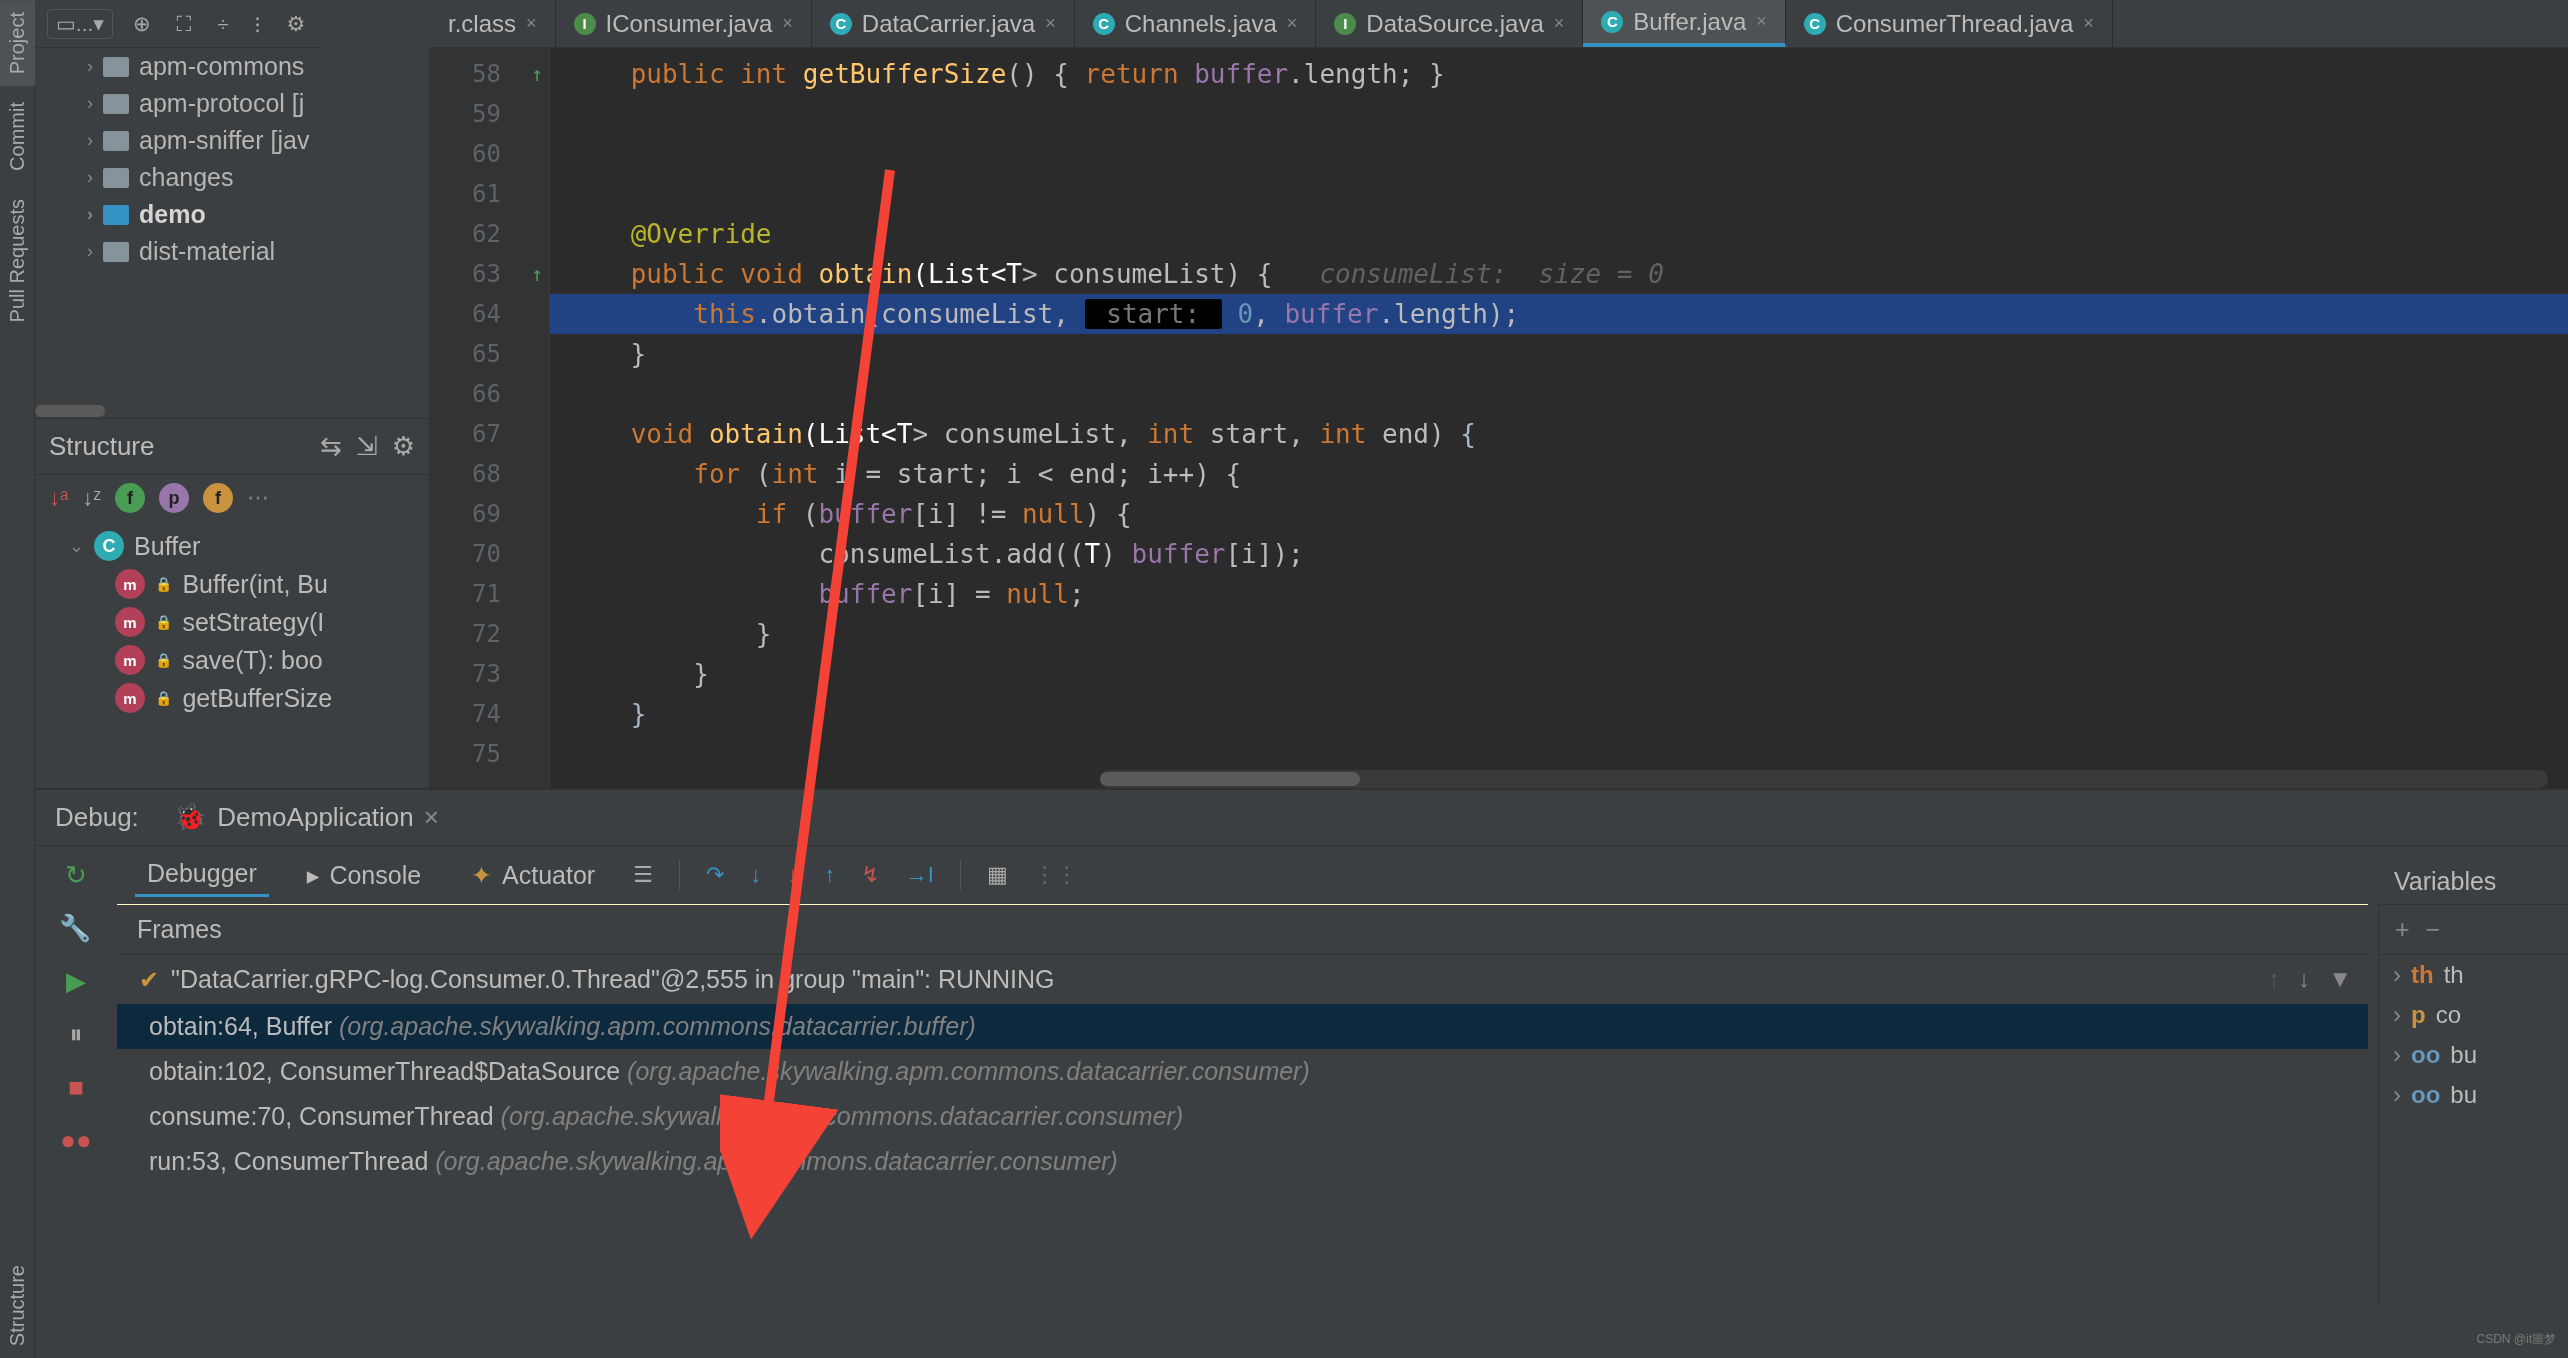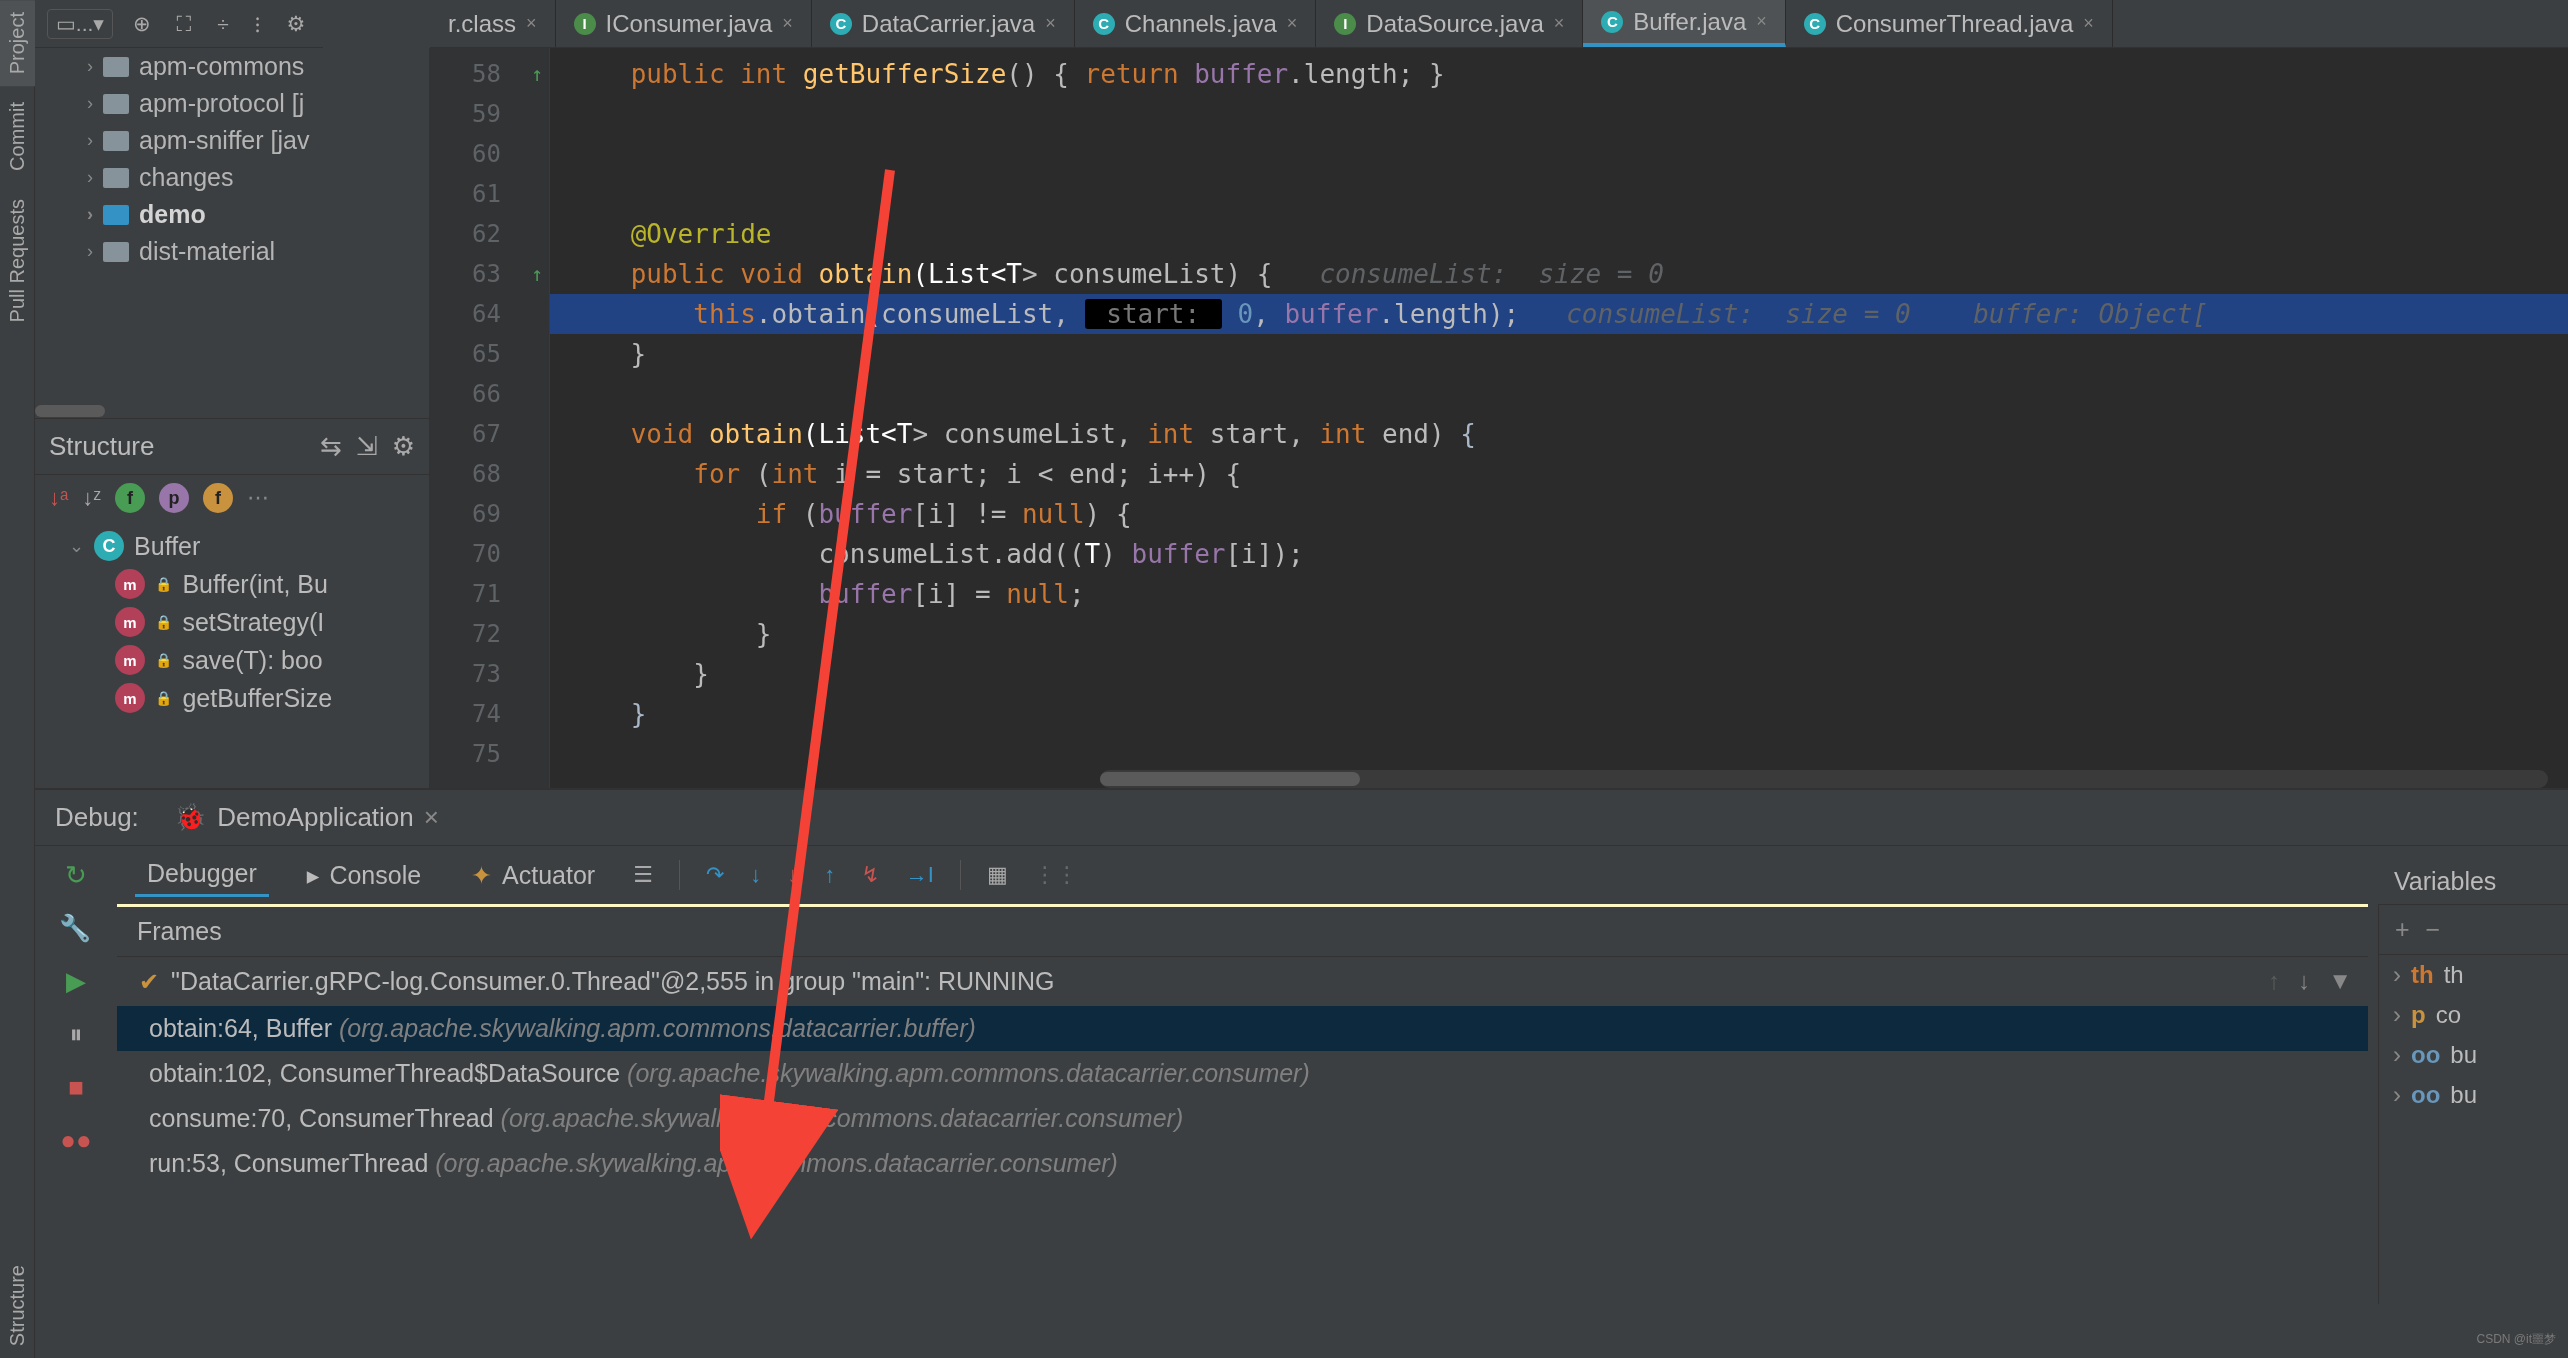--- a/index.html
+++ b/index.html
@@ -261,21 +261,21 @@
 .side-ic { font-size: 26px; cursor:pointer; }
 .side-ic.green { color: #499c54; }
 .side-ic.gray { color: #a9a9a9; }
 .side-ic.red { color: #c75450; }
 
 .frames-panel {
   position: absolute;
   left: 82px;
   top: 114px;
   right: 200px;
-  border-top: 3px solid #fef9c3;
+  border-top: 1px solid #fef9c3;
 }
 .frames-header {
   height: 50px; display:flex; align-items:center; padding: 0 20px; font-size: 25px;
   border-bottom: 1px solid #323232;
 }
 .thread-row {
   display:flex; align-items:center; gap:12px; padding: 10px 22px; font-size:25px;
 }
 .check { color: #c9923e; font-size: 24px; }
 .frame-row {
@@ -491,21 +491,21 @@
       <div class="gline">74</div>
       <div class="gline">75</div>
     </div>
   <div class="code-area" id="code-area">
     <div class="cline"><span>    </span><span class="kw">public </span><span class="kw">int </span><span class="mtd">getBufferSize</span><span>() { </span><span class="kw">return </span><span class="fld">buffer</span><span>.length; }</span></div>
       <div class="cline">&nbsp;</div>
       <div class="cline">&nbsp;</div>
       <div class="cline">&nbsp;</div>
       <div class="cline"><span>    </span><span class="ann">@Override</span></div>
       <div class="cline"><span>    </span><span class="kw">public </span><span class="kw">void </span><span class="mtd">obtain</span><span class="typ">(List&lt;</span><span class="typ">T</span><span>&gt; consumeList) {   </span><span class="hint">consumeList:  size = 0</span></div>
-      <div class="cline hl"><span>        </span><span class="kw">this</span><span>.obtain(consumeList, </span><span class="hlp"> start: </span><span class="num"> 0</span><span>, </span><span class="fld">buffer</span><span>.length);   </span><span class="hint">consumeList:  size = 0    buffer: Object[</span></div>
+      <div class="cline hl"><span>        </span><span class="kw">this</span><span>.obtain(consumeList, </span><span class="hlp"> start: </span><span class="num"> 0</span><span>, </span><span class="fld">buffer</span><span>.length);   </span></div>
       <div class="cline"><span>    }</span></div>
       <div class="cline">&nbsp;</div>
       <div class="cline"><span>    </span><span class="kw">void </span><span class="mtd">obtain</span><span class="typ">(List&lt;</span><span class="typ">T</span><span>&gt; consumeList, </span><span class="kw">int </span><span>start</span><span>, </span><span class="kw">int </span><span>end</span><span>) </span><span class="opn">{</span></div>
       <div class="cline"><span>        </span><span class="kw">for </span><span>(</span><span class="kw">int </span><span>i = start; i &lt; end; i++) {</span></div>
       <div class="cline"><span>            </span><span class="kw">if </span><span>(</span><span class="fld">buffer</span><span>[i] != </span><span class="kw">null</span><span>) {</span></div>
       <div class="cline"><span>                consumeList.add((</span><span class="typ">T</span><span>) </span><span class="fld">buffer</span><span>[i]);</span></div>
       <div class="cline"><span>                </span><span class="fld">buffer</span><span>[i] = </span><span class="kw">null</span><span>;</span></div>
       <div class="cline"><span>            }</span></div>
       <div class="cline"><span>        }</span></div>
       <div class="cline"><span>    </span><span class="opn">}</span></div>

